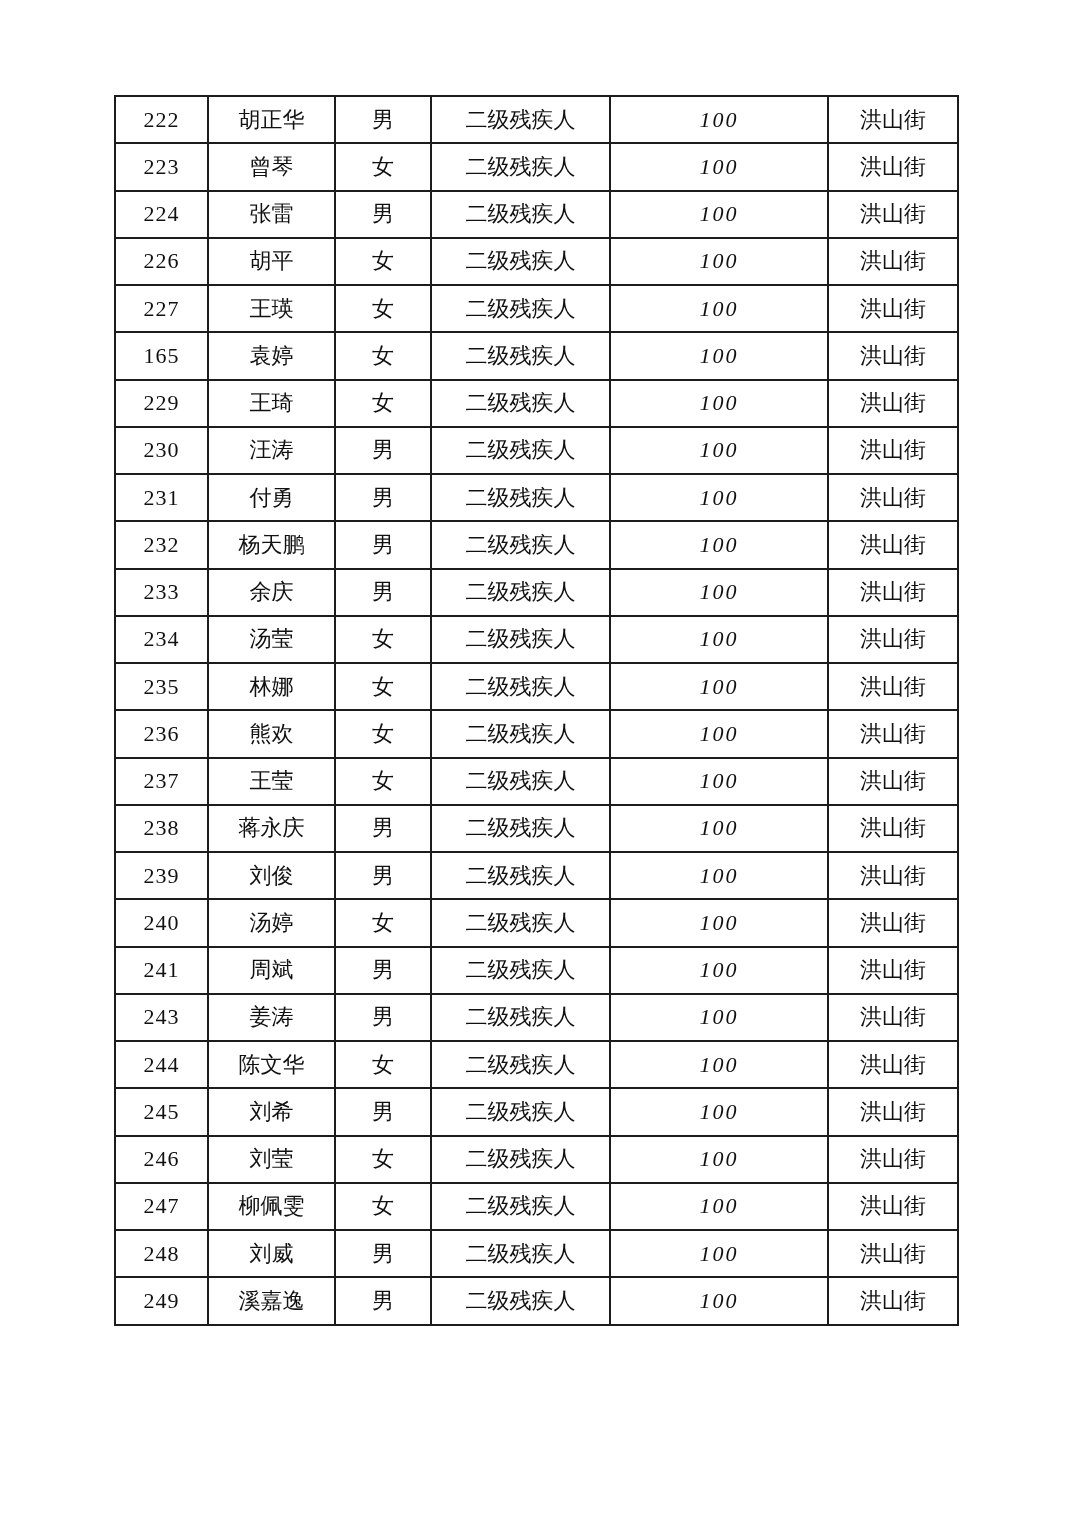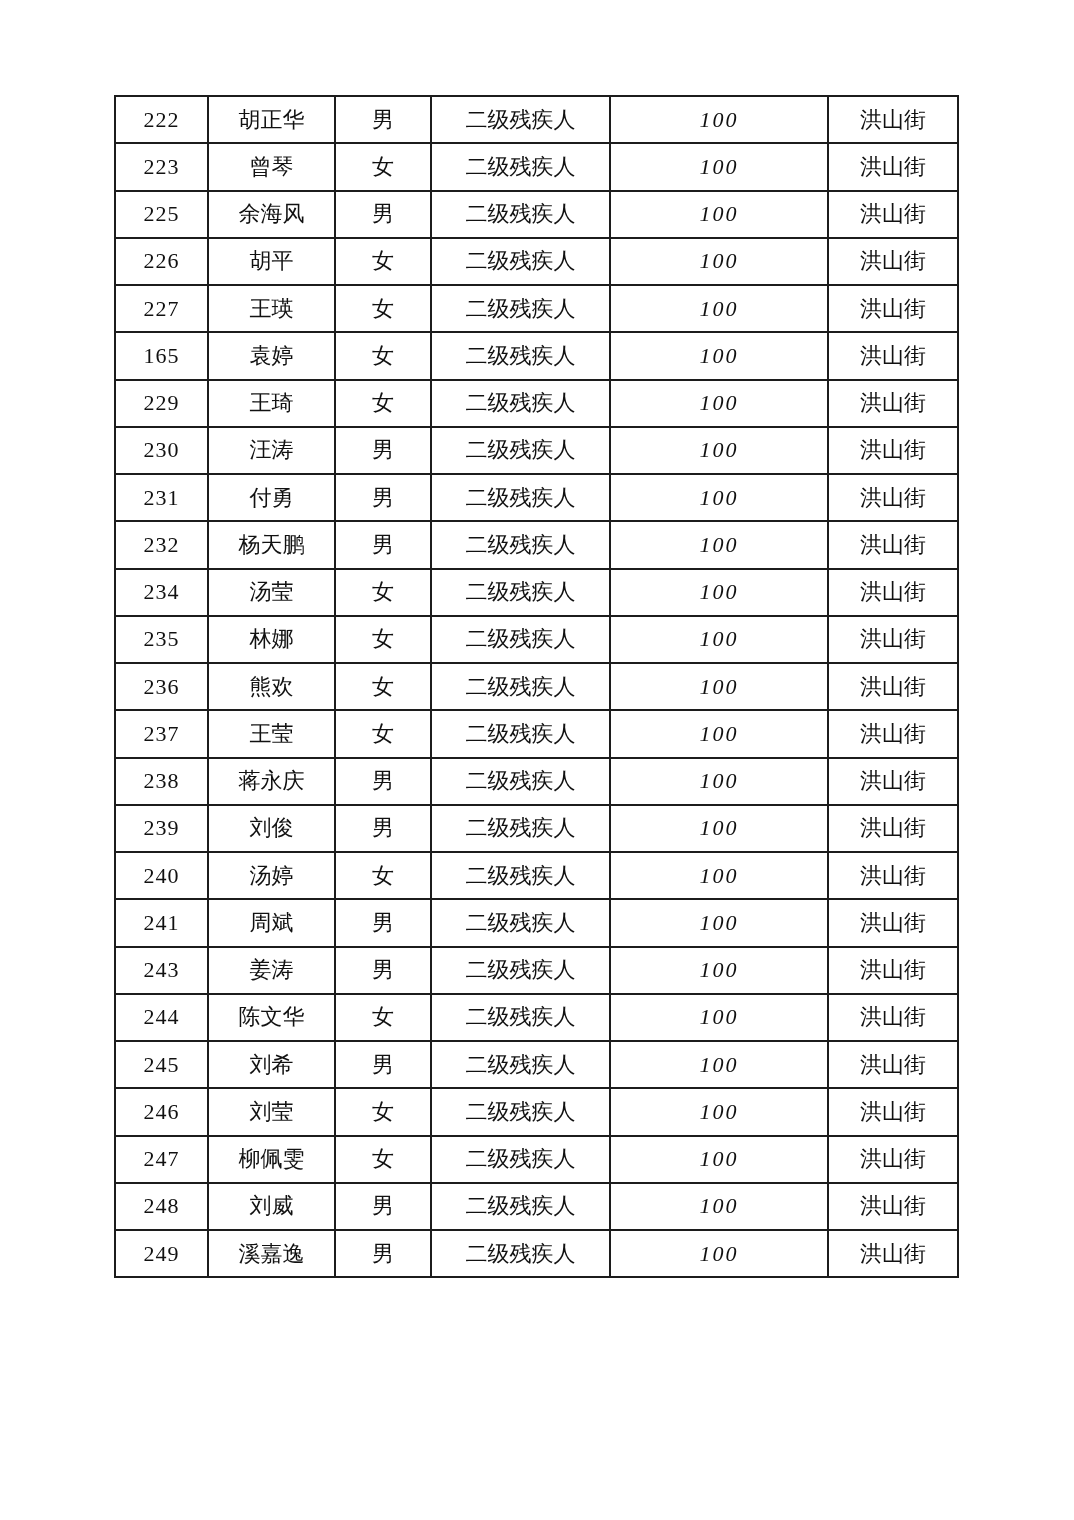--- a/index.html
+++ b/index.html
@@ -66,22 +66,22 @@
           </tr>
           <tr>
             <td class="c-serial">223</td>
             <td class="c-name">曾琴</td>
             <td class="c-gender">女</td>
             <td class="c-category">二级残疾人</td>
             <td class="c-amount">100</td>
             <td class="c-street">洪山街</td>
           </tr>
           <tr>
-            <td class="c-serial">225</td>
-            <td class="c-name">余海风</td>
+            <td class="c-serial">224</td>
+            <td class="c-name">张雷</td>
             <td class="c-gender">男</td>
             <td class="c-category">二级残疾人</td>
             <td class="c-amount">100</td>
             <td class="c-street">洪山街</td>
           </tr>
           <tr>
             <td class="c-serial">226</td>
             <td class="c-name">胡平</td>
             <td class="c-gender">女</td>
             <td class="c-category">二级残疾人</td>
@@ -124,20 +124,28 @@
             <td class="c-serial">231</td>
             <td class="c-name">付勇</td>
             <td class="c-gender">男</td>
             <td class="c-category">二级残疾人</td>
             <td class="c-amount">100</td>
             <td class="c-street">洪山街</td>
           </tr>
           <tr>
             <td class="c-serial">232</td>
             <td class="c-name">杨天鹏</td>
+            <td class="c-gender">男</td>
+            <td class="c-category">二级残疾人</td>
+            <td class="c-amount">100</td>
+            <td class="c-street">洪山街</td>
+          </tr>
+          <tr>
+            <td class="c-serial">233</td>
+            <td class="c-name">余庆</td>
             <td class="c-gender">男</td>
             <td class="c-category">二级残疾人</td>
             <td class="c-amount">100</td>
             <td class="c-street">洪山街</td>
           </tr>
           <tr>
             <td class="c-serial">234</td>
             <td class="c-name">汤莹</td>
             <td class="c-gender">女</td>
             <td class="c-category">二级残疾人</td>

